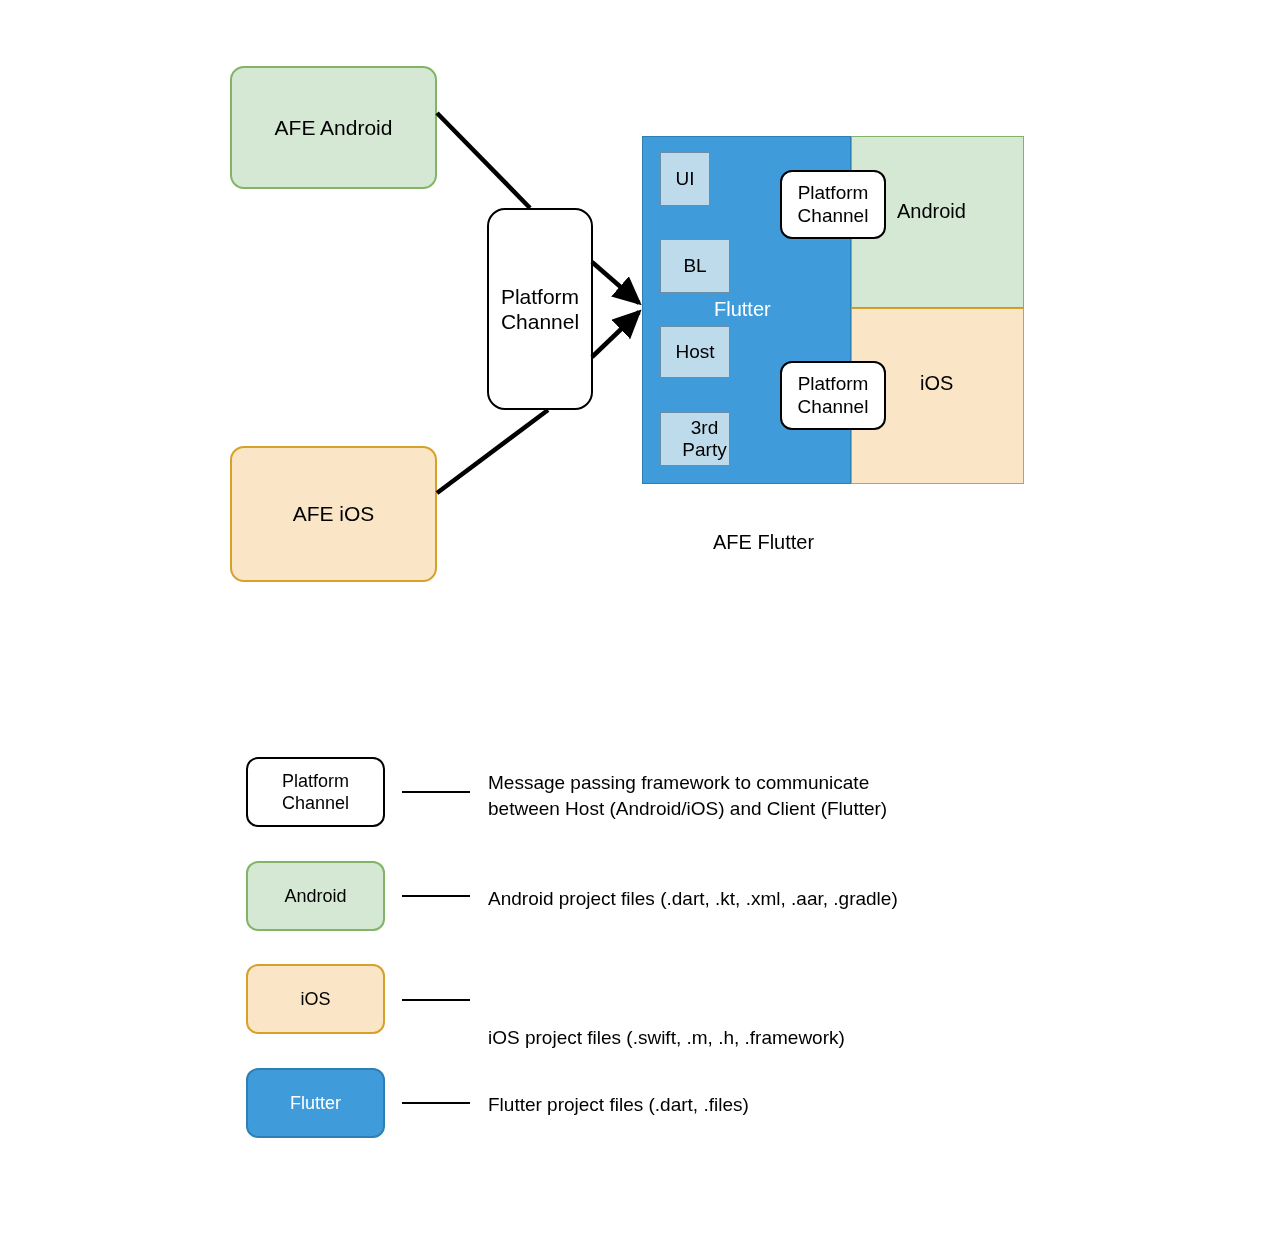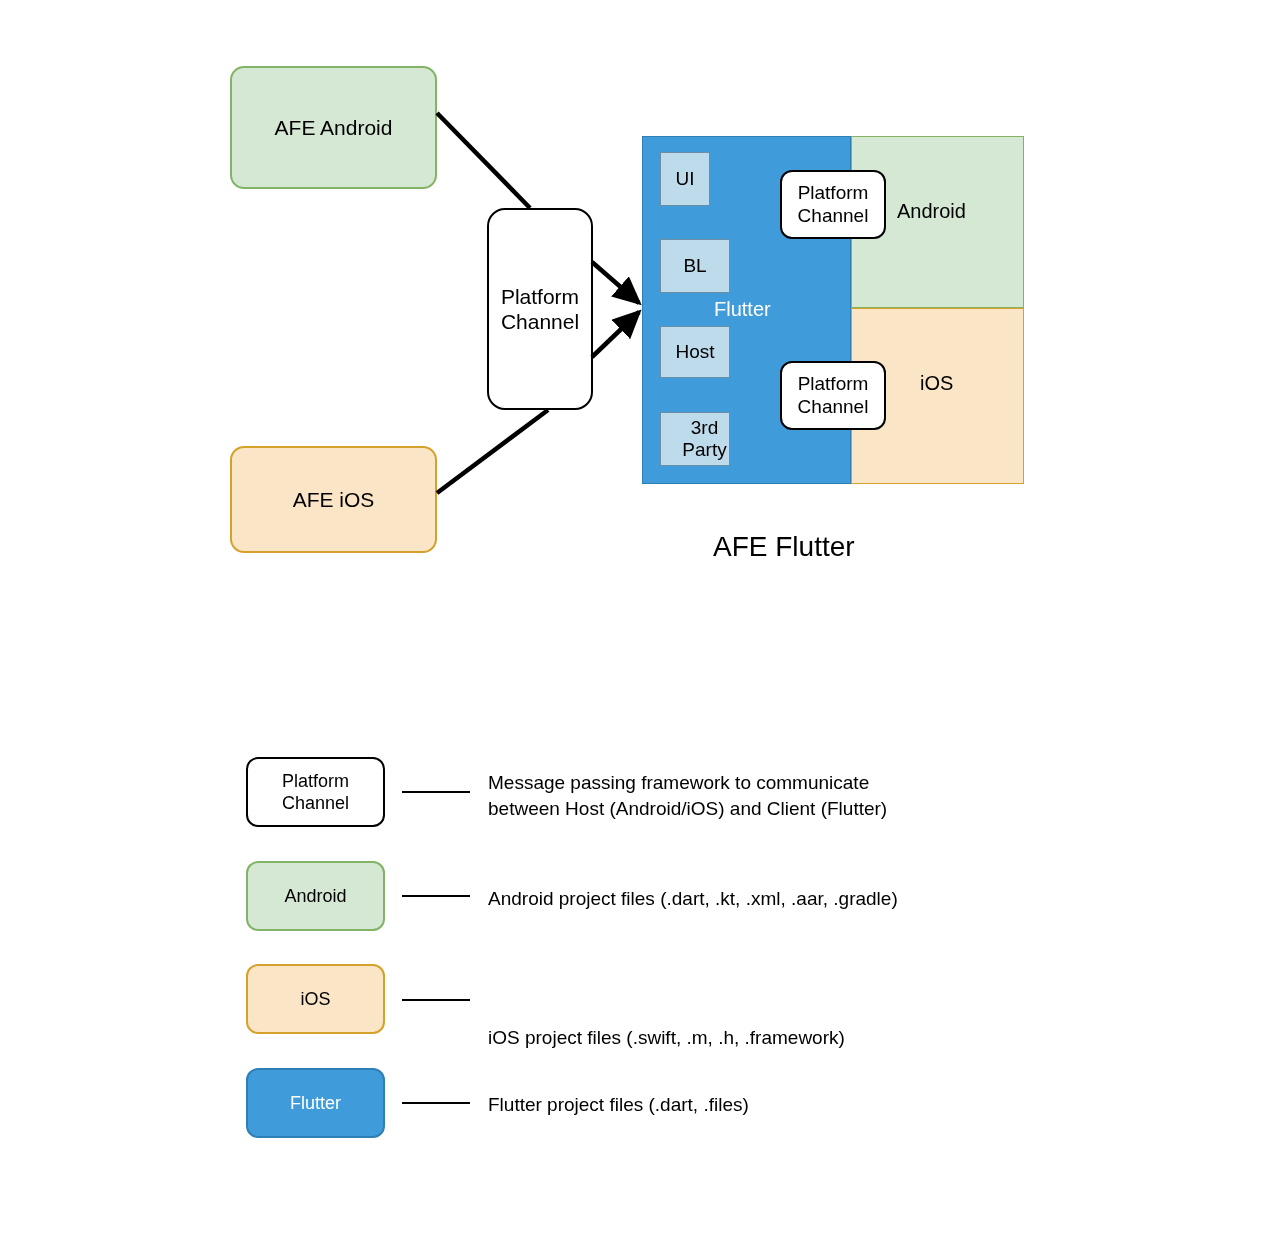--- a/index.html
+++ b/index.html
@@ -107,21 +107,21 @@
     align-items: center;
     justify-content: center;
     text-align: center;
     font-size: 19px;
     line-height: 1.15;
     color: #000000;
     z-index: 8;
   }
   .caption {
     position: absolute;
-    font-size: 28px;
+    font-size: 20px;
     white-space: nowrap;
     color: #000000;
   }
   
   .legend-box {
     position: absolute;
     box-sizing: border-box;
     border-radius: 12px;
     border-width: 2px;
     border-style: solid;
@@ -172,21 +172,21 @@
 
     <path d="M592,262 L639,303" stroke="#000000" stroke-width="4.5" fill="none" marker-end="url(#arrowhead)"></path>
 
     <path d="M592,357 L639,312" stroke="#000000" stroke-width="4.5" fill="none" marker-end="url(#arrowhead)"></path>
   </svg>
 
   <div class="node afe-box fill-android" style="left:230px; top:66px; width:207px; height:123px;">
     <span>AFE Android</span>
   </div>
 
-  <div class="node afe-box fill-ios" style="left:230px; top:446px; width:207px; height:107px;">
+  <div class="node afe-box fill-ios" style="left:230px; top:446px; width:207px; height:136px;">
     <span>AFE iOS</span>
   </div>
 
   <div class="node pc-center" style="left:487px; top:208px; width:106px; height:202px;">
     <span style="display:block;">
       <span style="display:block;">Platform</span>
       <span style="display:block;">Channel</span>
     </span>
   </div>
 

